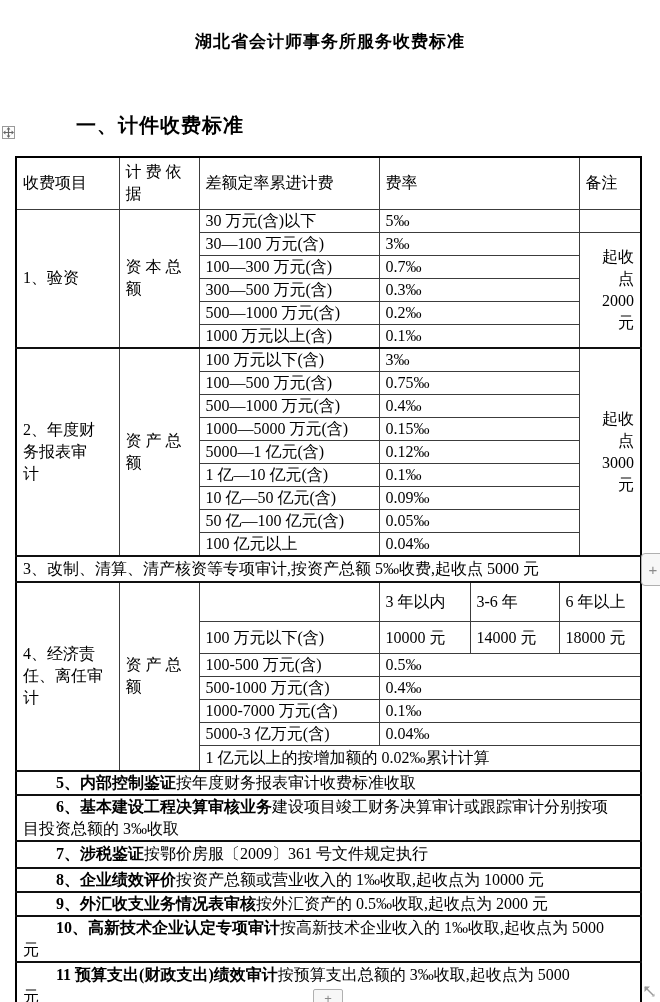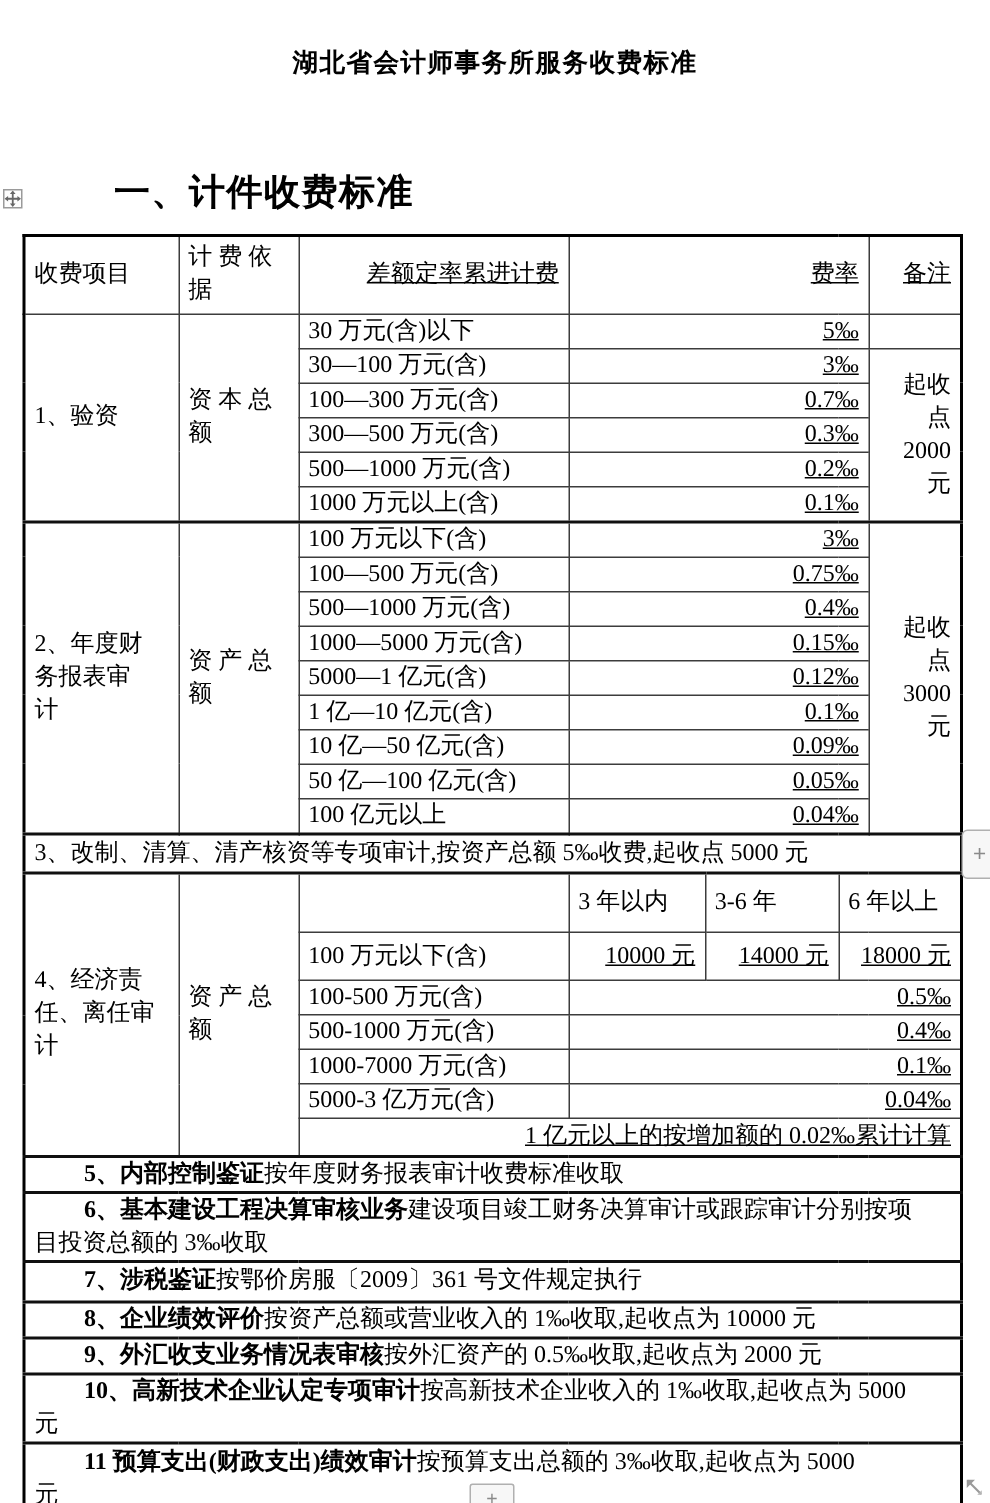--- a/index.html
+++ b/index.html
@@ -7,35 +7,35 @@
     width:660px;height:1002px;position:relative;overflow:hidden;
     background:#ffffff;color:#000;
     font-family:"Liberation Serif","DejaVu Serif",serif;
   }
   .doc-title{
     position:absolute;top:30px;left:0;width:660px;margin:0;
     text-align:center;font-size:17px;font-weight:bold;letter-spacing:1px;
   }
   .section-heading{
     position:absolute;top:112px;left:76px;margin:0;
-    font-size:24px;font-weight:bold;letter-spacing:1px;
+    font-size:20px;font-weight:bold;letter-spacing:1px;
   }
   table.fee{
     position:absolute;left:15px;top:156px;width:625px;
     border-collapse:collapse;table-layout:fixed;
     border:2px solid #000;
   }
   table.fee td{
     border:1px solid #3c3c3c;
     font-size:16px;line-height:22px;
     padding:0 6px;overflow:hidden;
     vertical-align:middle;
   }
   td.top{vertical-align:top;padding-top:3px;}
-  .c{text-align:right;text-decoration:underline;}
+  .c{text-align:left;}
   .pre{white-space:pre-line;}
   tr.tt td{border-top:2px solid #101010;}
   td.dotted-b{border-bottom:1px dotted #b8b8b8;}
   td.no-top{border-top:none;}
   td.notecell{text-align:right;vertical-align:middle;}
   b{font-weight:bold;margin-left:33px;}
 
   
   .move-handle{
     position:absolute;left:2px;top:126px;width:13px;height:13px;

